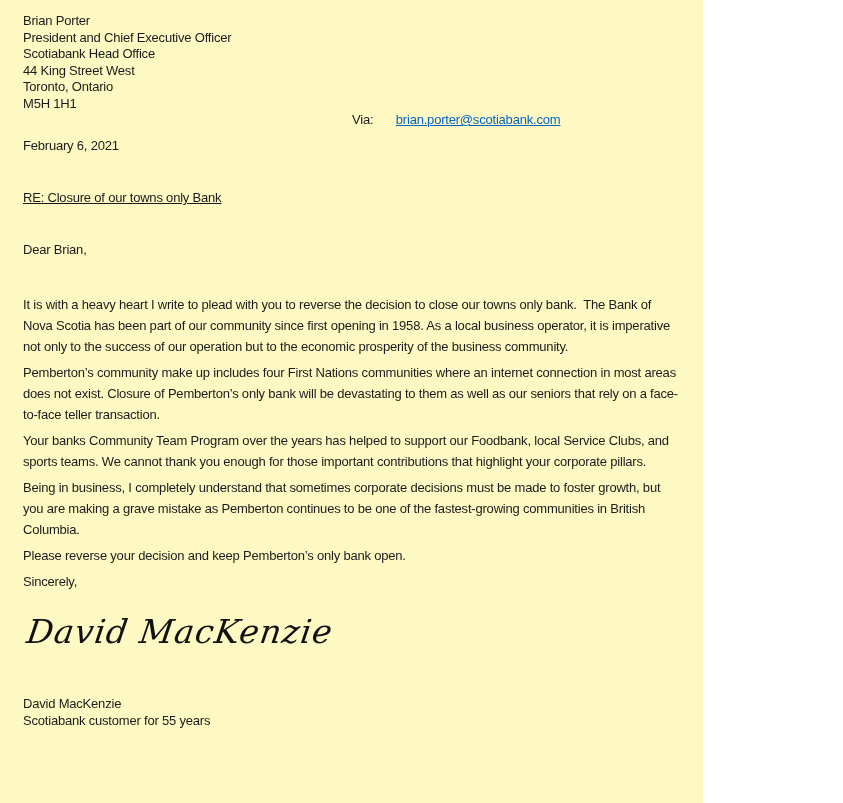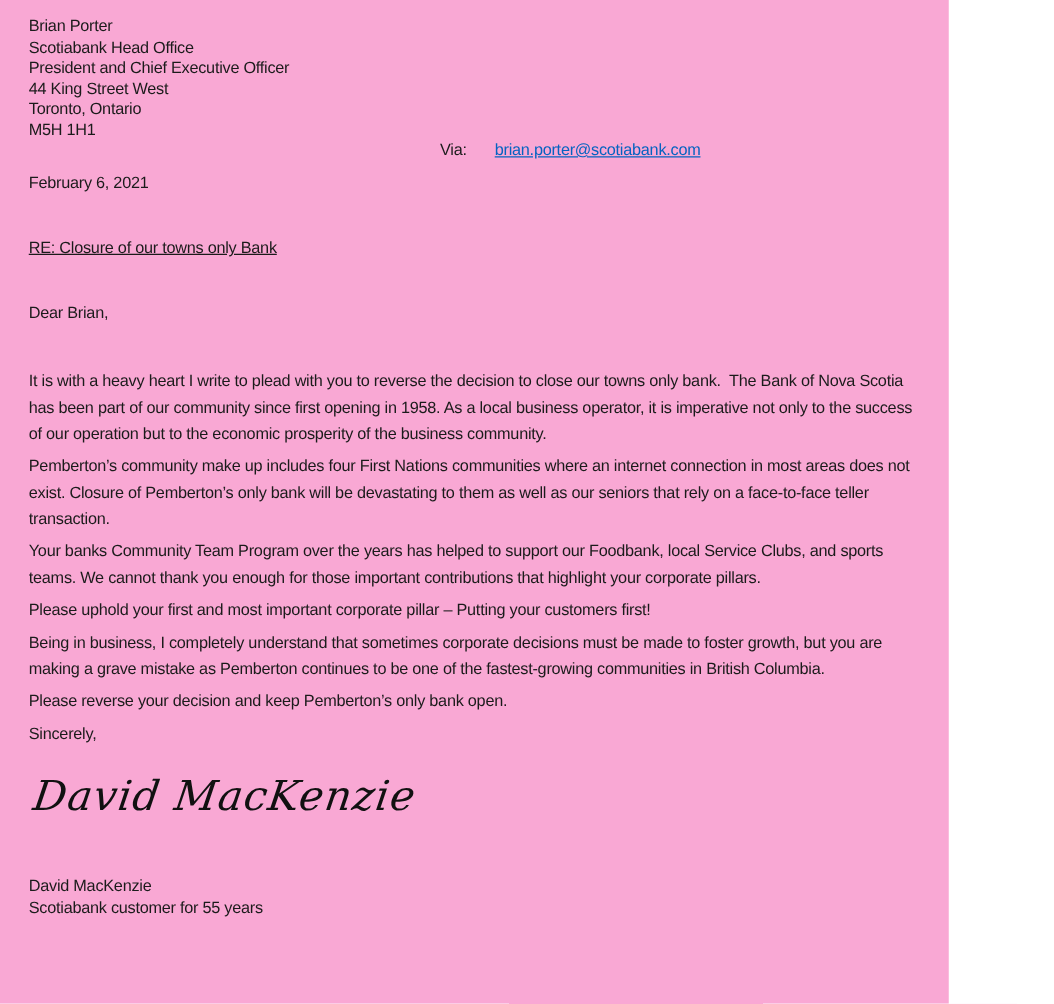--- a/index.html
+++ b/index.html
@@ -2,23 +2,23 @@
 <html><head>
 <meta charset="utf-8">
 <style>
   html, body {
     margin: 0;
     padding: 0;
     background: #ffffff;
   }
   .page {
     position: relative;
-    width: 759px;
+    width: 703px;
     height: 803px;
-    background: #f9a8d4;
+    background: #fef9c3;
     box-sizing: border-box;
     padding: 13px 23px 0 23px;
     font-family: "Liberation Sans", sans-serif;
     font-size: 13px;
     letter-spacing: -0.2px;
     color: #1b1b1b;
     overflow: hidden;
   }
   .recipient-block div {
     line-height: 16.5px;
@@ -78,42 +78,41 @@
     line-height: 16.5px;
   }
 </style>
 </head>
 <body>
 
 <div class="page">
 
   <div class="recipient-block">
     <div>Brian Porter</div>
+    <div>President and Chief Executive Officer</div>
     <div>Scotiabank Head Office</div>
-    <div>President and Chief Executive Officer</div>
     <div>44 King Street West</div>
     <div>Toronto, Ontario</div>
     <div>M5H 1H1</div>
   </div>
 
   <div class="via-line">
     <span>Via: </span><a>brian.porter@scotiabank.com</a>
   </div>
 
   <div class="date-line">February 6, 2021</div>
 
   <div class="subject-line">RE: Closure of our towns only Bank</div>
 
   <div class="salutation">Dear Brian,</div>
 
   <div class="body-block">
     <p>It is with a heavy heart I write to plead with you to reverse the decision to close our towns only bank.  The Bank of Nova Scotia has been part of our community since first opening in 1958. As a local business operator, it is imperative not only to the success of our operation but to the economic prosperity of the business community.</p>
     <p>Pemberton’s community make up includes four First Nations communities where an internet connection in most areas does not exist. Closure of Pemberton’s only bank will be devastating to them as well as our seniors that rely on a face-to-face teller transaction.</p>
     <p>Your banks Community Team Program over the years has helped to support our Foodbank, local Service Clubs, and sports teams. We cannot thank you enough for those important contributions that highlight your corporate pillars.</p>
-    <p>Please uphold your first and most important corporate pillar – Putting your customers first!</p>
     <p>Being in business, I completely understand that sometimes corporate decisions must be made to foster growth, but you are making a grave mistake as Pemberton continues to be one of the fastest-growing communities in British Columbia.</p>
     <p>Please reverse your decision and keep Pemberton’s only bank open.</p>
     <p class="closing">Sincerely,</p>
   </div>
 
   <div class="signature-script">David MacKenzie</div>
 
   <div class="signer-block">
     <div>David MacKenzie</div>
     <div>Scotiabank customer for 55 years</div>

